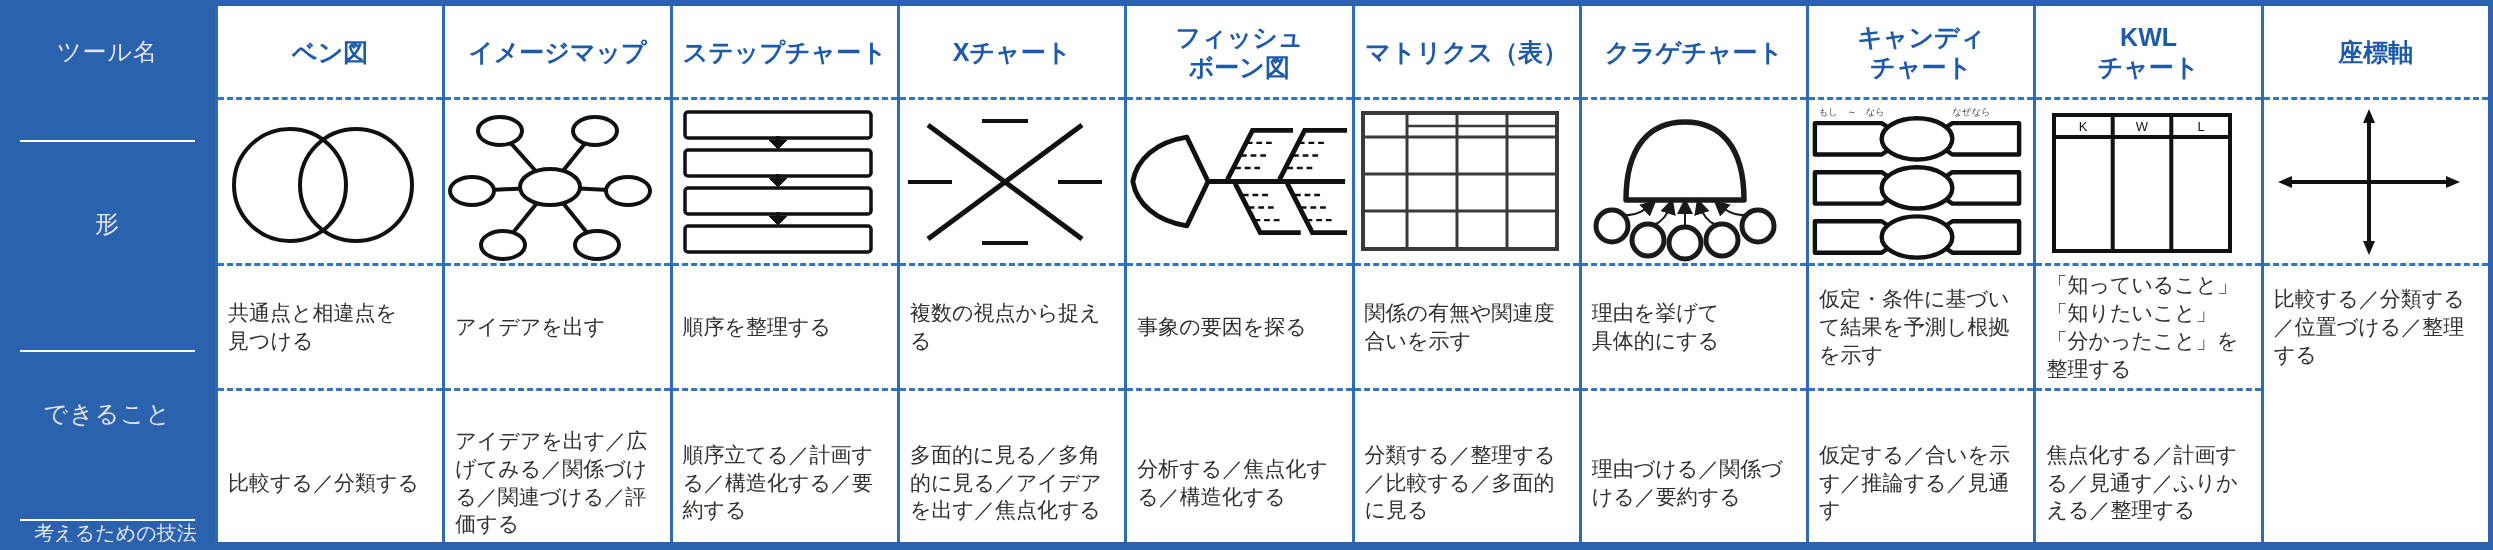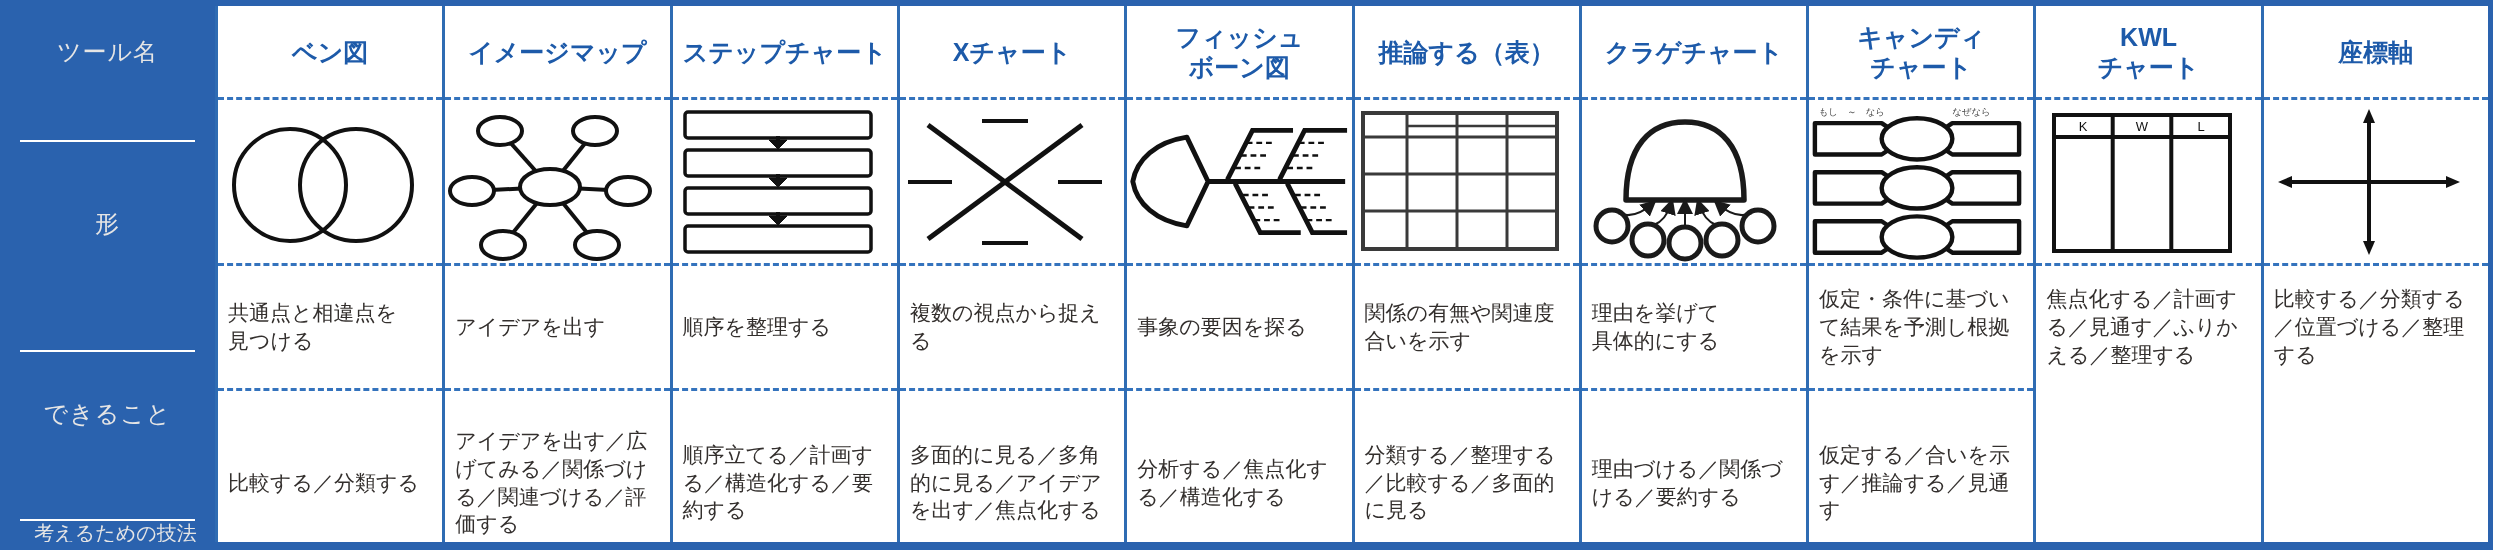--- a/index.html
+++ b/index.html
@@ -189,21 +189,21 @@
             <line x1="180" y1="102" x2="206" y2="102"></line>
             <line x1="186" y1="115" x2="212" y2="115"></line>
         </g>
       </svg>
     </div>
     <div class="c-cando">事象の要因を探る</div>
     <div class="c-tech">分析する／焦点化する／構造化する</div>
   </div>
 
   <div class="col tool-col">
-    <div class="c-name">推論する（表）</div>
+    <div class="c-name">マトリクス（表）</div>
     <div class="c-shape">
       <svg class="shape-svg" width="210" height="150" viewBox="0 0 210 150">
         <rect x="8" y="6" width="194" height="136" fill="none" stroke="#3a3a3a" stroke-width="4"></rect>
         <g stroke="#3a3a3a" stroke-width="3">
           <line x1="52" y1="6" x2="52" y2="142"></line>
           <line x1="102" y1="6" x2="102" y2="142"></line>
           <line x1="152" y1="6" x2="152" y2="142"></line>
           <line x1="8" y1="30" x2="202" y2="30"></line>
           <line x1="8" y1="67" x2="202" y2="67"></line>
           <line x1="8" y1="104" x2="202" y2="104"></line>
@@ -286,20 +286,24 @@
           <line x1="76.7" y1="8" x2="76.7" y2="144"></line>
           <line x1="135.3" y1="8" x2="135.3" y2="144"></line>
         </g>
         <g font-size="13" fill="#111" text-anchor="middle">
           <text x="47" y="24">K</text>
           <text x="106" y="24">W</text>
           <text x="165" y="24">L</text>
         </g>
       </svg>
     </div>
+    <div class="c-cando">「知っていること」
+「知りたいこと」
+「分かったこと」を
+整理する</div>
     <div class="c-tech">焦点化する／計画する／見通す／ふりかえる／整理する</div>
   </div>
 
   <div class="col tool-col">
     <div class="c-name">座標軸</div>
     <div class="c-shape">
       <svg class="shape-svg" width="210" height="150" viewBox="0 0 210 150">
         <g stroke="#111" stroke-width="4">
           <line x1="105" y1="12" x2="105" y2="138"></line>
           <line x1="24" y1="75" x2="186" y2="75"></line>

